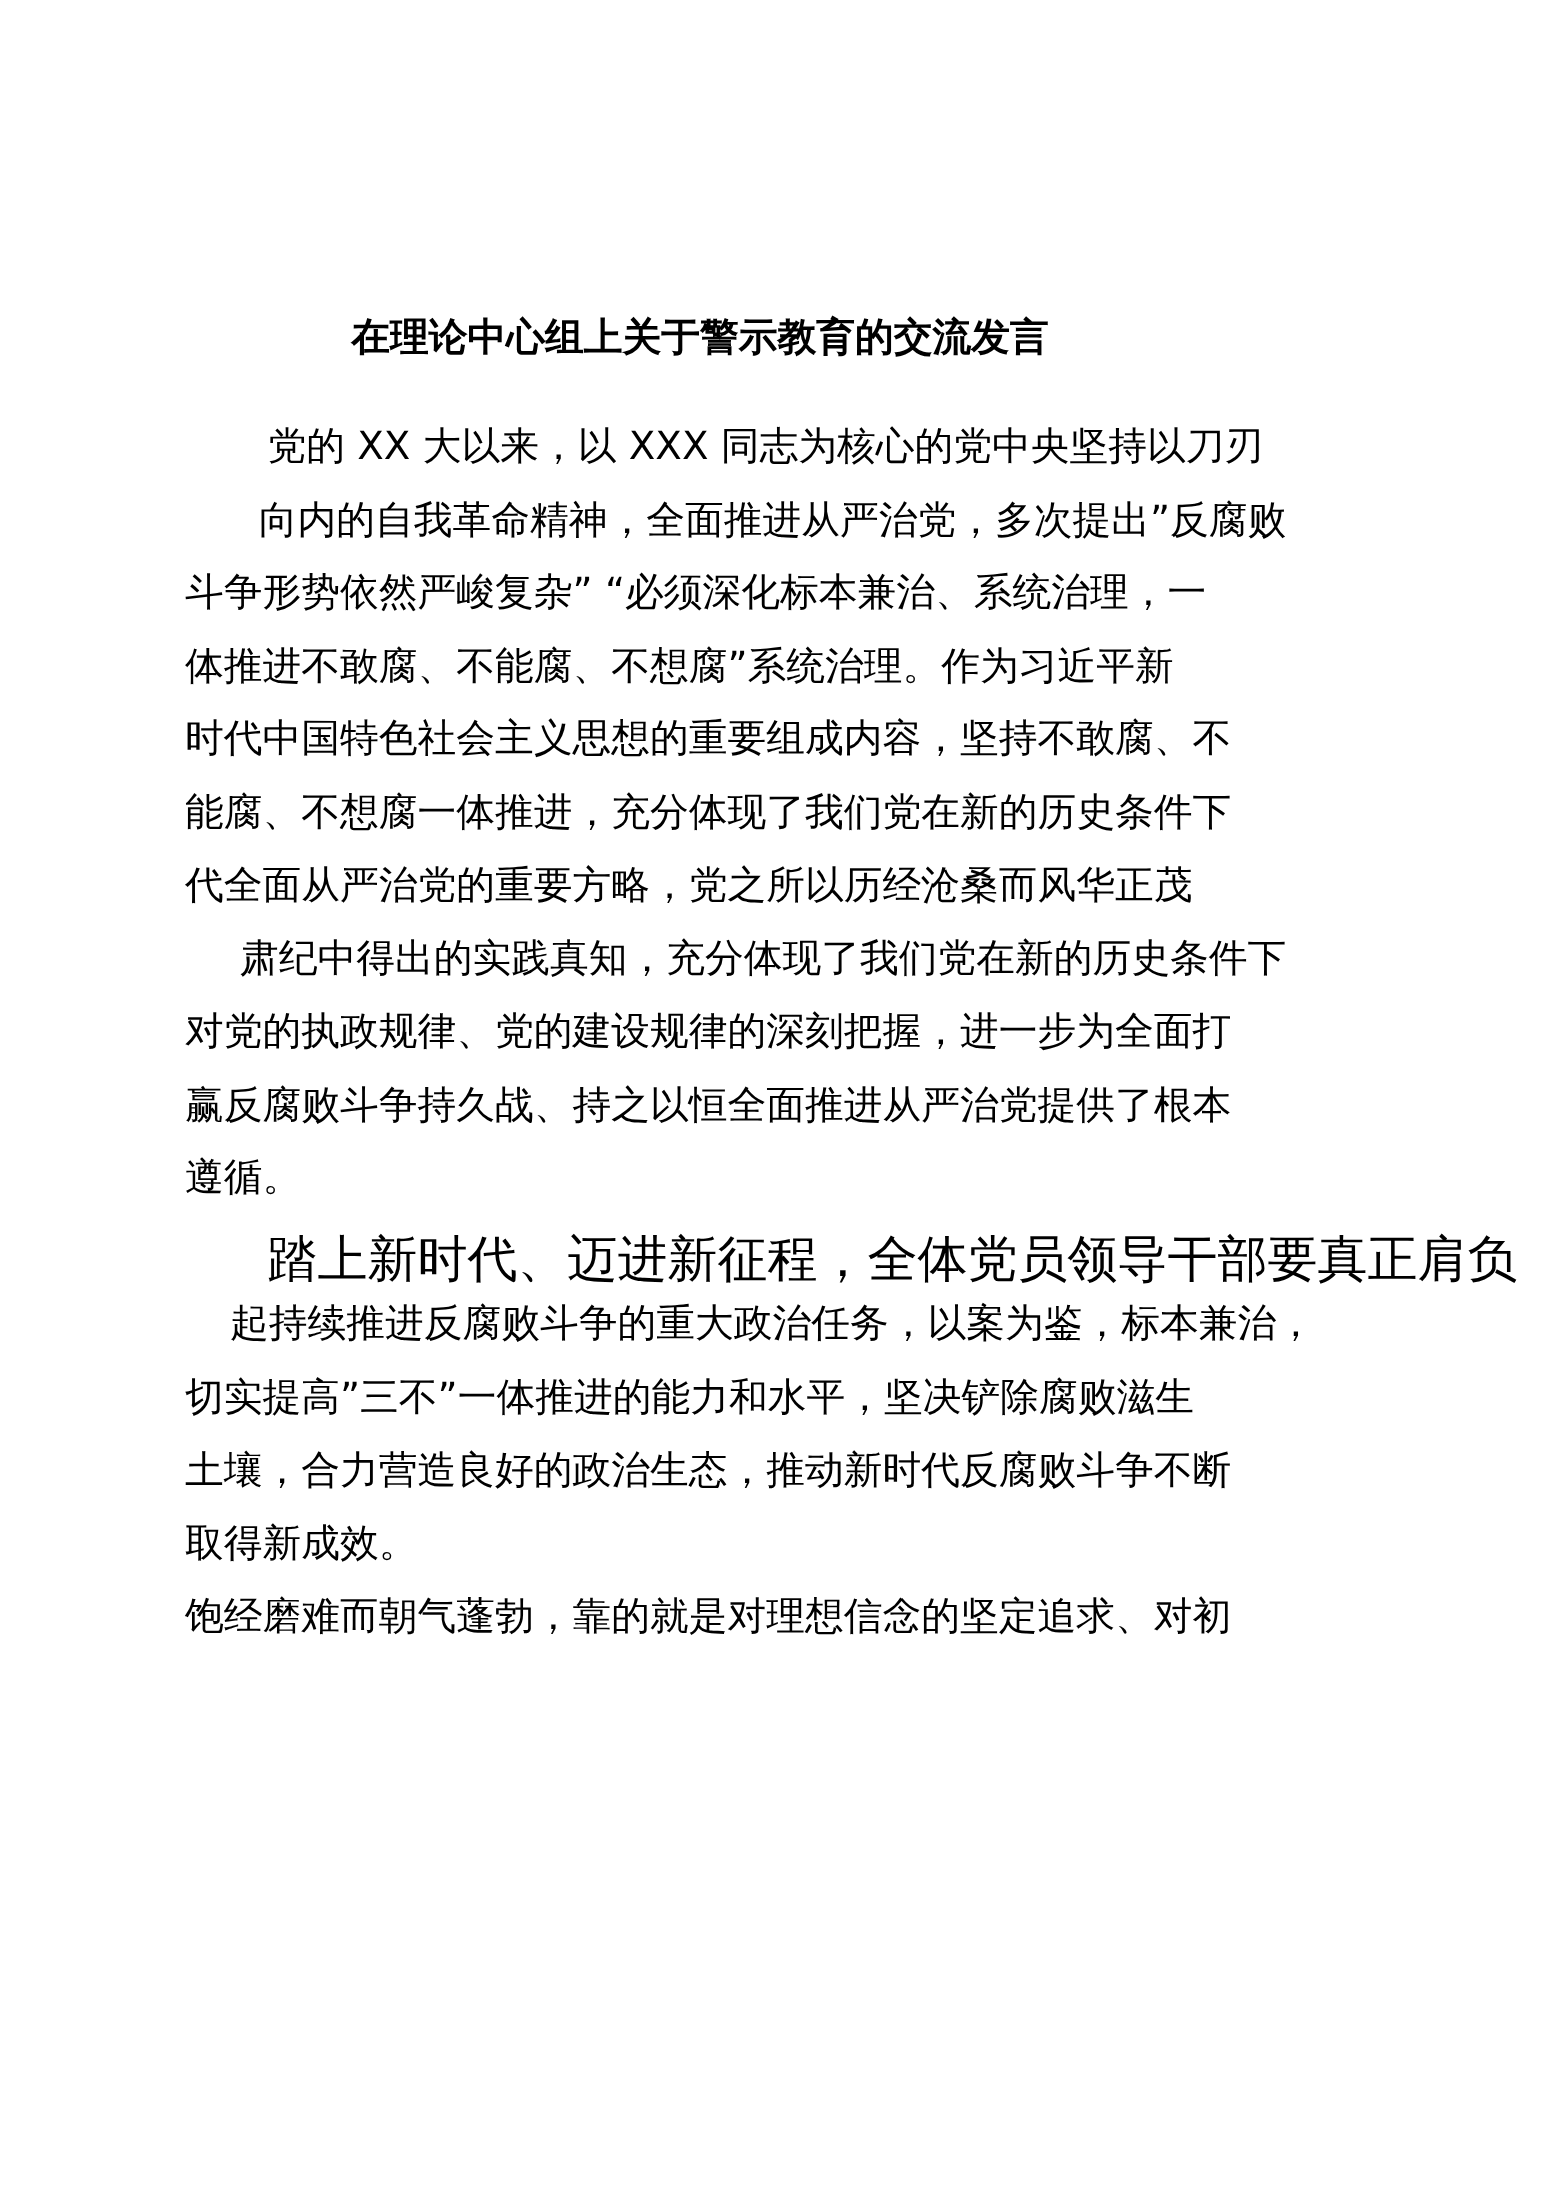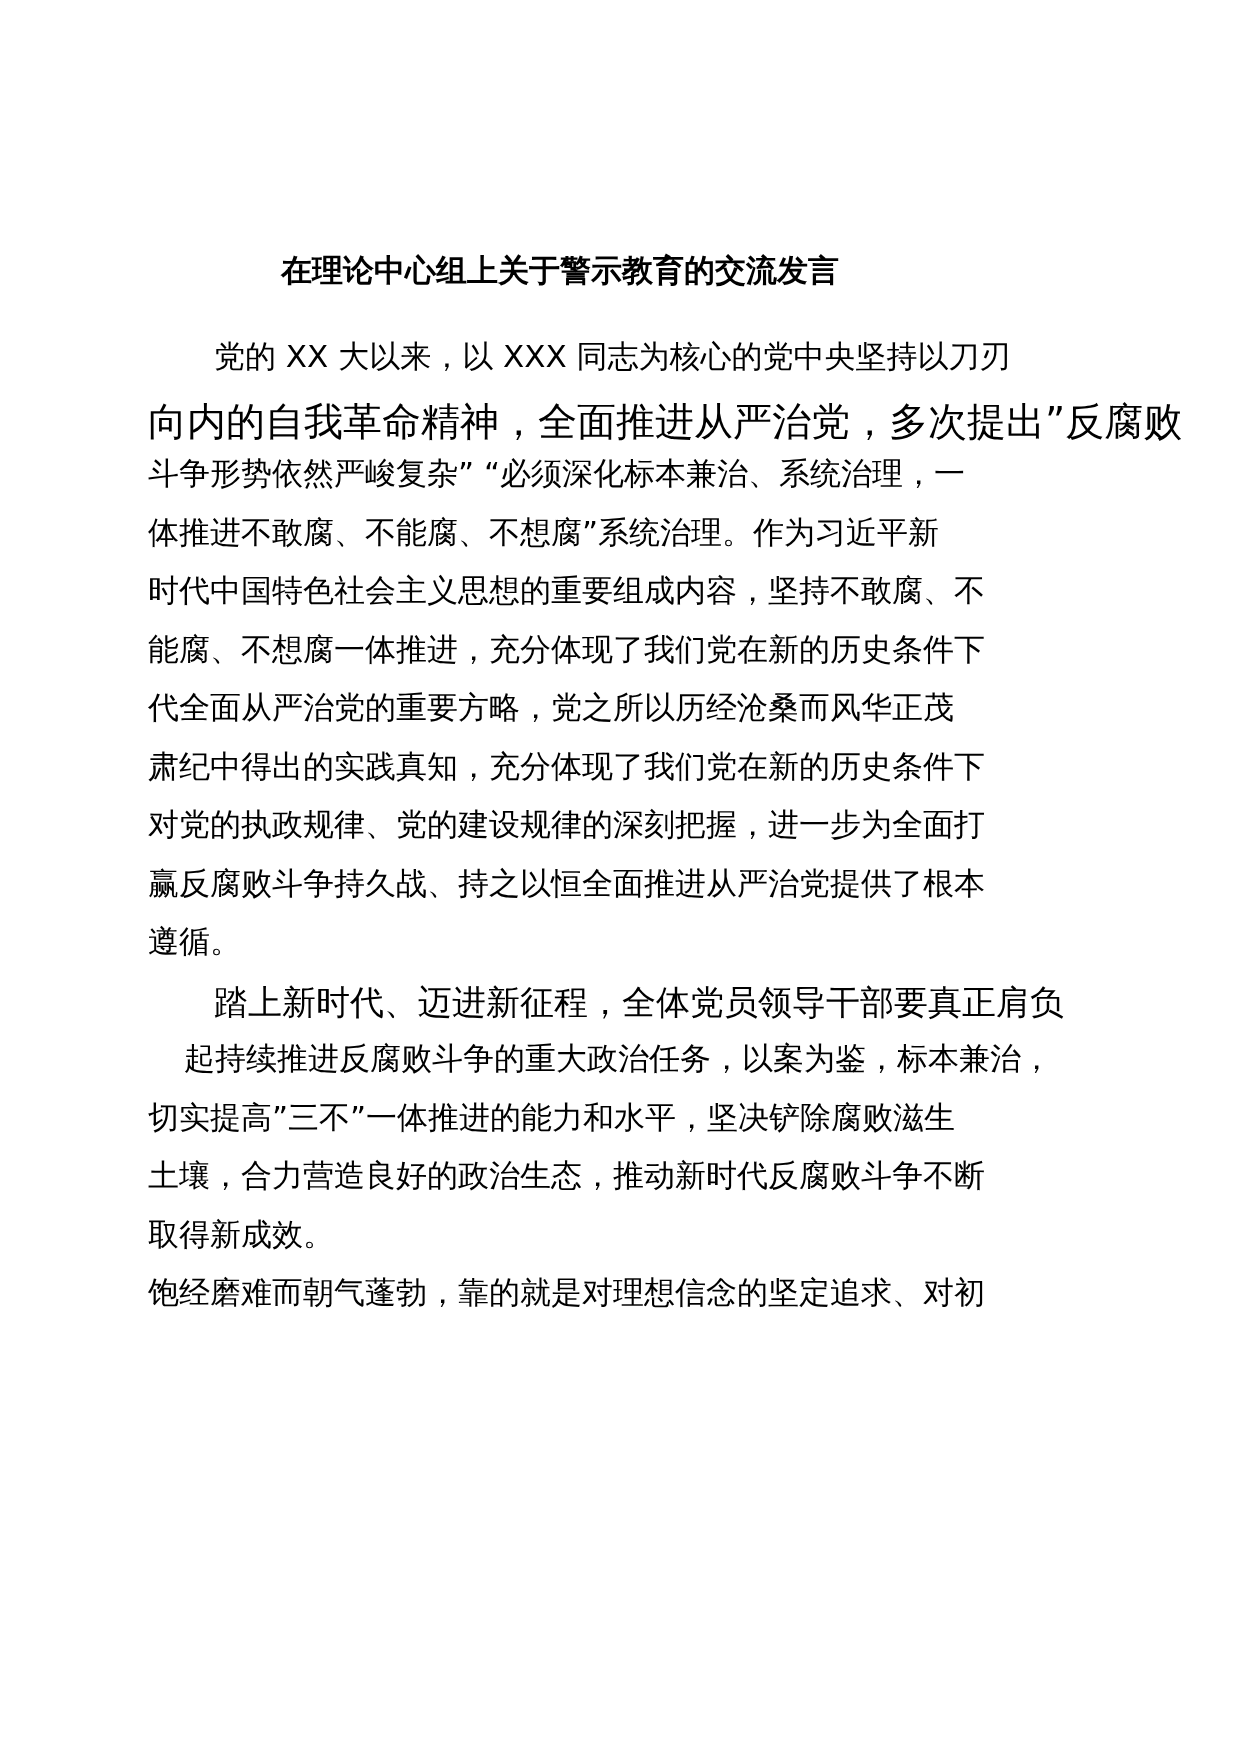--- a/index.html
+++ b/index.html
@@ -52,34 +52,34 @@
   </style>
 </head>
 <body>
 
 <div class="page">
   <div class="title">在理论中心组上关于警示教育的交流发言</div>
 
   <div class="body-text">
     <div class="para-block" style="position:absolute; left:-18px; top:0;">
       <span class="line first" style="font-size:31px;">党的 XX 大以来，以 XXX 同志为核心的党中央坚持以刀刃</span>
-      <span class="line" style="font-size:39px;">向内的自我革命精神，全面推进从严治党，多次提出”反腐败</span>
+      <span class="line" style="font-size:31px;text-align:right;">向内的自我革命精神，全面推进从严治党，多次提出”反腐败</span>
       <span class="line" style="font-size:31px;">斗争形势依然严峻复杂” “必须深化标本兼治、系统治理，一</span>
       <span class="line" style="font-size:31px;">体推进不敢腐、不能腐、不想腐”系统治理。作为习近平新</span>
       <span class="line" style="font-size:31px;">时代中国特色社会主义思想的重要组成内容，坚持不敢腐、不</span>
       <span class="line" style="font-size:31px;">能腐、不想腐一体推进，充分体现了我们党在新的历史条件下</span>
       <span class="line" style="font-size:31px;">代全面从严治党的重要方略，党之所以历经沧桑而风华正茂</span>
-      <span class="line" style="font-size:31px;">肃纪中得出的实践真知，充分体现了我们党在新的历史条件下</span>
+      <span class="line" style="font-size:31px;margin-left:44px;">肃纪中得出的实践真知，充分体现了我们党在新的历史条件下</span>
       <span class="line" style="font-size:31px;">对党的执政规律、党的建设规律的深刻把握，进一步为全面打</span>
       <span class="line" style="font-size:31px;">赢反腐败斗争持久战、持之以恒全面推进从严治党提供了根本</span>
       <span class="line" style="font-size:31px;">遵循。</span>
     </div>
 
     <div class="para-block" style="position:absolute; left:-18px; top:643.5px;">
-      <span class="line first" style="font-size:34px;">踏上新时代、迈进新征程，全体党员领导干部要真正肩负</span>
+      <span class="line first" style="font-size:40px;">踏上新时代、迈进新征程，全体党员领导干部要真正肩负</span>
       <span class="line" style="font-size:31px;margin-left:36px;">起持续推进反腐败斗争的重大政治任务，以案为鉴，标本兼治，</span>
       <span class="line" style="font-size:31px;">切实提高”三不”一体推进的能力和水平，坚决铲除腐败滋生</span>
       <span class="line" style="font-size:31px;">土壤，合力营造良好的政治生态，推动新时代反腐败斗争不断</span>
       <span class="line" style="font-size:31px;">取得新成效。</span>
     </div>
 
     <div class="para-block" style="position:absolute; left:-18px; top:936px;">
       <span class="line" style="font-size:31px;">饱经磨难而朝气蓬勃，靠的就是对理想信念的坚定追求、对初</span>
     </div>
   </div>

